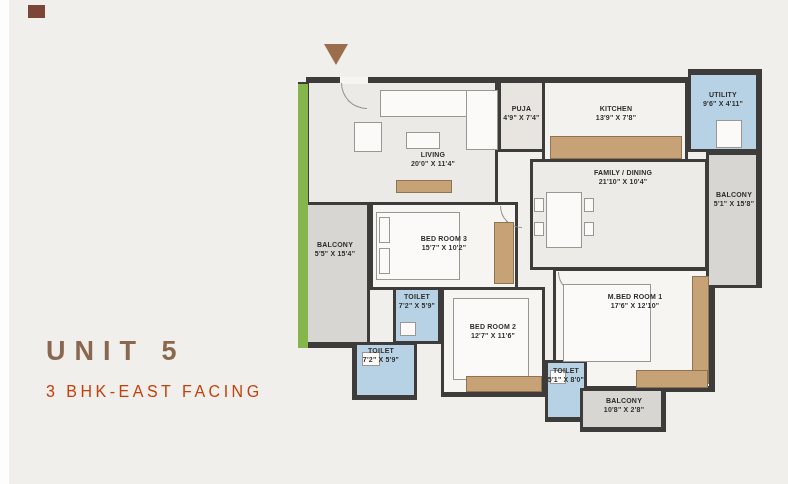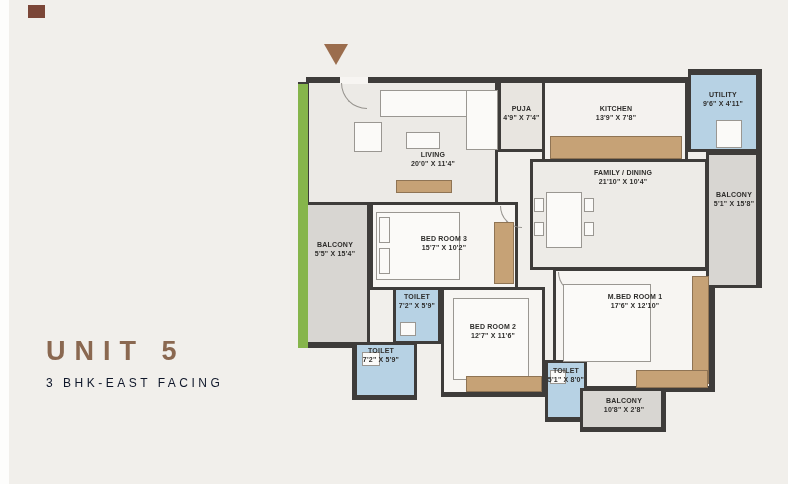--- a/index.html
+++ b/index.html
@@ -11,21 +11,21 @@
   }
   .left-strip{ position:absolute; left:0; top:0; width:9px; height:484px; background:#fdfdfc; }
 
   
   .logo-square{ position:absolute; left:28px; top:5px; width:17px; height:13px; background:#7b4637; }
   .unit-info{ position:absolute; left:46px; top:336px; width:230px; }
   .unit-title{
     font-size:27px; font-weight:700; letter-spacing:9px; color:#8a6850;
   }
   .unit-subtitle{
-    margin-top:9px; font-size:12px; font-weight:400; letter-spacing:3.5px; color:#0f172a;
+    margin-top:16px; font-size:16px; font-weight:400; letter-spacing:3.5px; color:#c2410c;
   }
   .areas{ margin-top:22px; }
   .area-row{ display:flex; font-size:11.5px; font-weight:700; color:#4c4a47; line-height:15px; }
   .area-label{ width:92px; letter-spacing:0.2px; }
   .area-value{ white-space:pre; letter-spacing:0.2px; }
 
   
   .plan{ position:absolute; left:288px; top:40px; width:478px; height:400px; }
   .plan *{ position:absolute; }
 

